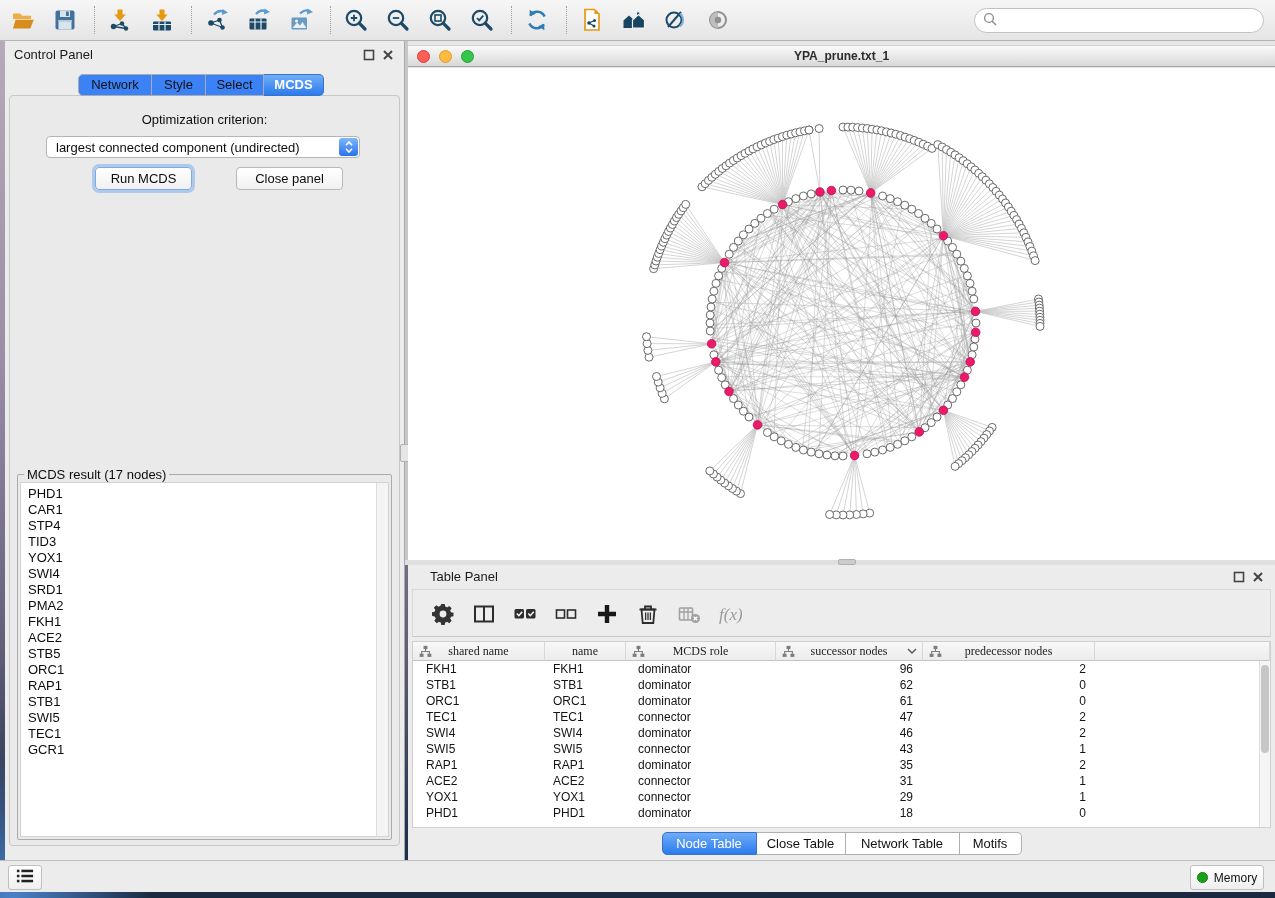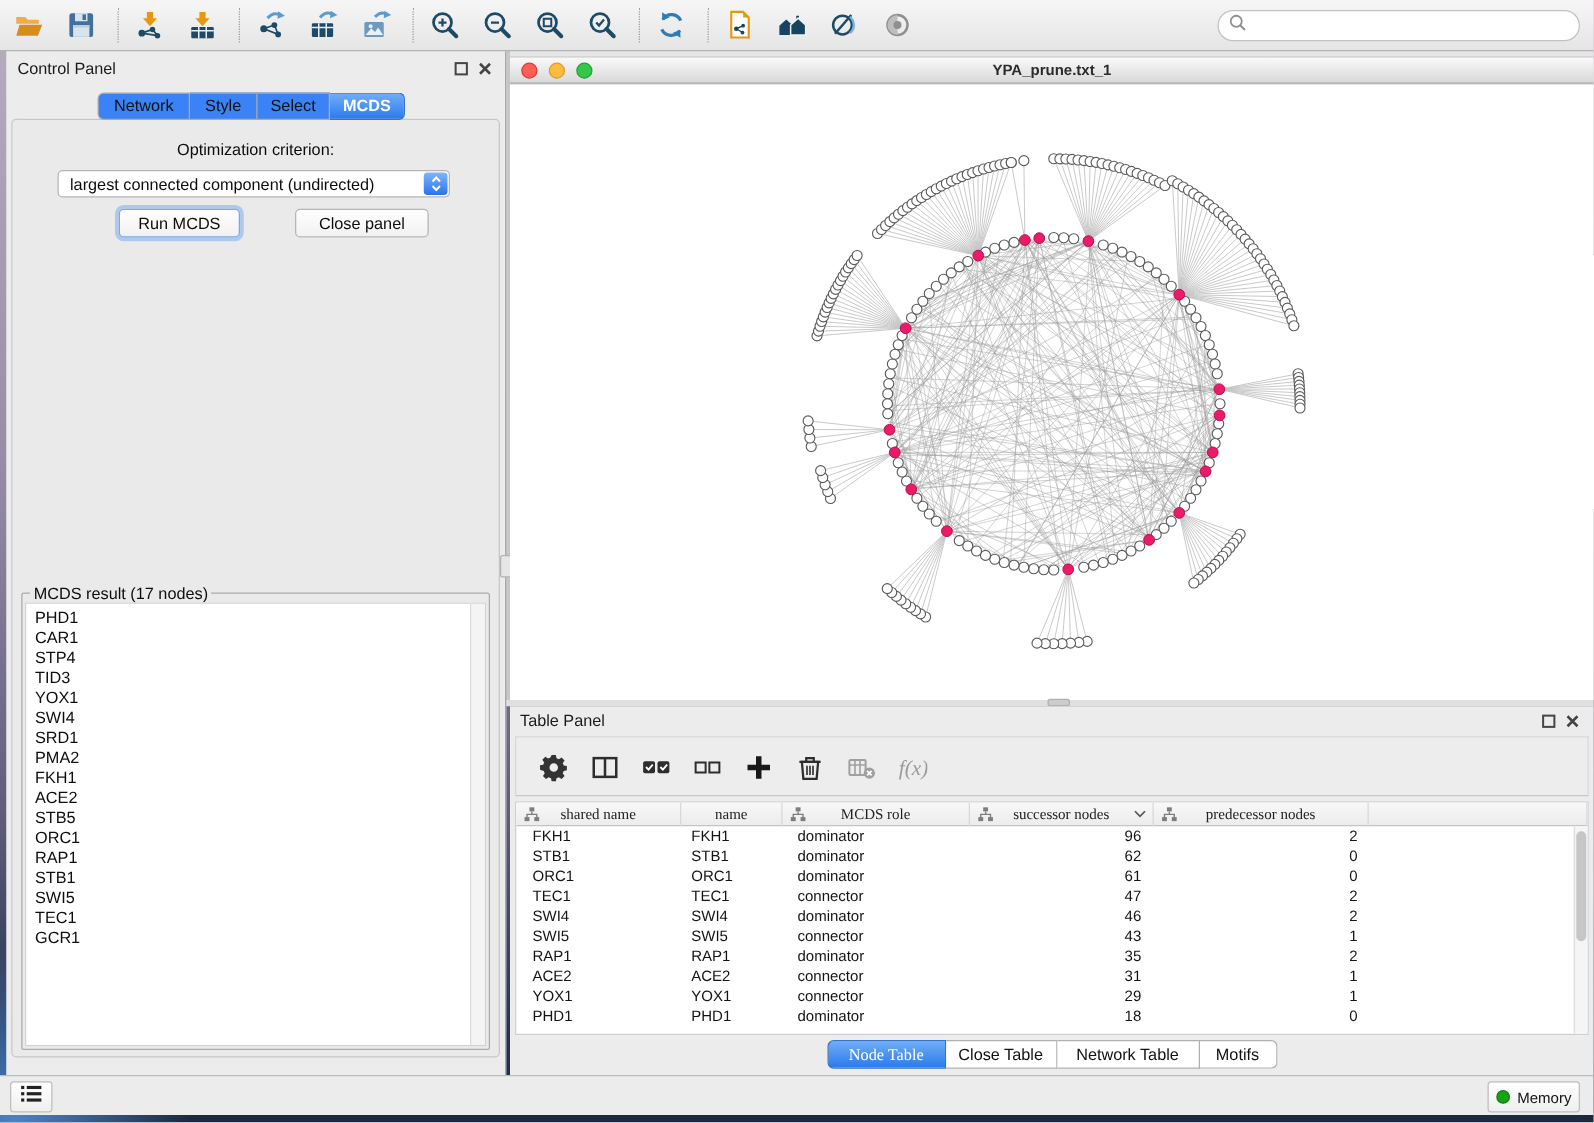--- a/index.html
+++ b/index.html
@@ -68,21 +68,21 @@
   .lights{position:absolute;left:9px;top:4px;display:flex;gap:9px;}
   .light{width:13px;height:13px;border-radius:50%;cursor:pointer;}
   .light.red{background:#fc5f57;border:1px solid #de3b33;}
   .light.yellow{background:#fdbc40;border:1px solid #de9c29;}
   .light.green{background:#34c749;border:1px solid #24a138;}
   .net-title{width:100%;text-align:center;font-size:12px;line-height:21px;font-weight:bold;color:#2c2c2c;}
   .net-canvas{position:absolute;left:0;top:27px;width:867px;height:492px;background:#fff;}
   .net-canvas svg{position:absolute;left:0;top:0;}
   
   .table-panel{position:absolute;left:408px;top:565px;width:867px;height:295px;background:#ececec;}
-  .tp-title{position:absolute;left:8px;top:4px;}
+  .tp-title{position:absolute;left:22px;top:4px;}
   .tp-toolbar{position:absolute;left:4px;top:24px;width:859px;height:48px;background:#ededed;
     border:1px solid #d8d8d8;border-bottom:1px solid #c7c7c7;display:flex;align-items:center;
     padding-left:17px;gap:15px;}
   .tpbtn{border:none;background:transparent;display:flex;align-items:flex-end;justify-content:center;
     width:26px;height:26px;padding:0;cursor:pointer;}
   .tpbtn.disabled{cursor:default;}
   .tp-table{position:absolute;left:4px;top:76px;width:859px;height:187px;background:#fff;
     border:1px solid #cfcfcf;overflow:hidden;}
   .thead{display:flex;height:19px;background:linear-gradient(#f8f8f8,#ececec);border-bottom:1px solid #c4c4c4;}
   .th{position:relative;height:19px;border-right:1px solid #d8d8d8;font-size:12px;color:#222;
@@ -90,21 +90,21 @@
   .th .tree{position:absolute;left:6px;top:3px;}
   .th .sort{position:absolute;right:5px;top:6px;}
   .th.filler{flex:1;cursor:default;}
   .tr{display:flex;height:16px;}
   .td{font-size:12px;color:#141414;line-height:16px;white-space:nowrap;overflow:hidden;flex:none;}
   .tp-scroll{position:absolute;right:0;top:19px;bottom:0;width:11px;background:#f5f5f5;border-left:1px solid #ddd;}
   .tp-thumb{position:absolute;left:1px;right:1px;top:4px;height:88px;background:#c6c6c6;border-radius:4px;}
   .tp-tabs{position:absolute;left:0;top:267px;width:100%;display:flex;justify-content:center;}
   .tptab{height:23px;line-height:21px;text-align:center;font-size:13px;color:#111;background:#fff;
     border:1px solid #b0b0b0;border-left:none;cursor:pointer;}
-  .tptab:first-child{border-left:1px solid #b0b0b0;border-radius:5px 0 0 5px;font-family:Liberation Serif, serif;}
+  .tptab:first-child{border-left:1px solid #b0b0b0;border-radius:5px 0 0 5px;}
   .tptab:last-child{border-radius:0 5px 5px 0;}
   .tptab.sel{background:linear-gradient(#6fadf8,#2b7bec);color:#fff;border-color:#3a72c8;}
   
   .status-bar{position:absolute;left:0;top:860px;width:1275px;height:32px;background:#ececec;
     border-top:1px solid #bcbcbc;}
   .list-btn{position:absolute;left:8px;top:4px;width:34px;height:25px;background:linear-gradient(#fff,#efefef);
     border:1px solid #bfbfbf;border-radius:3px;display:flex;align-items:center;justify-content:center;cursor:pointer;}
   .mem-btn{position:absolute;right:11px;top:4px;width:74px;height:25px;background:linear-gradient(#fff,#efefef);
     border:1px solid #bfbfbf;border-radius:3px;display:flex;align-items:center;justify-content:center;
     gap:6px;font-size:12px;color:#111;cursor:pointer;}

